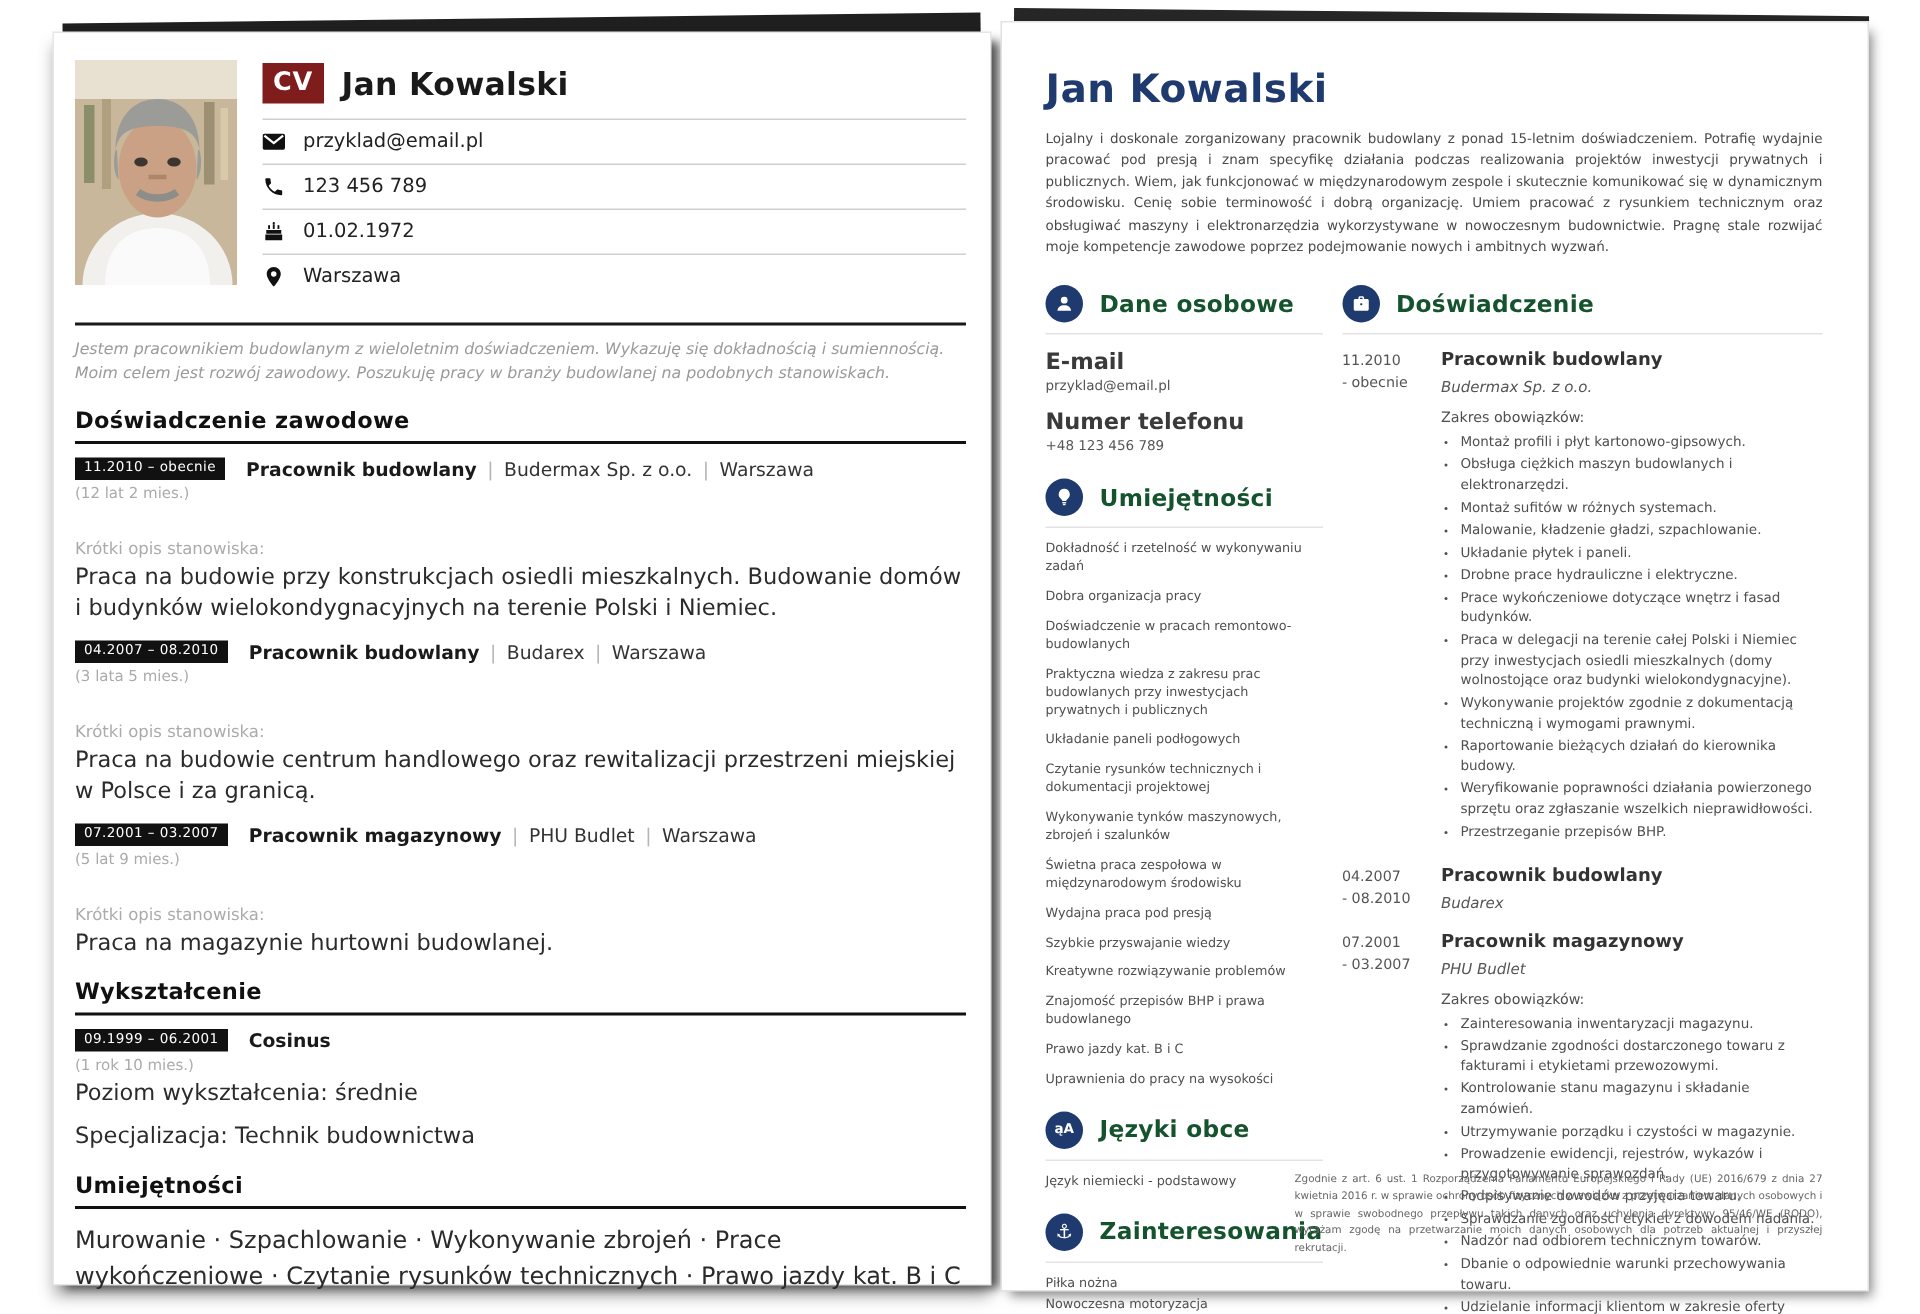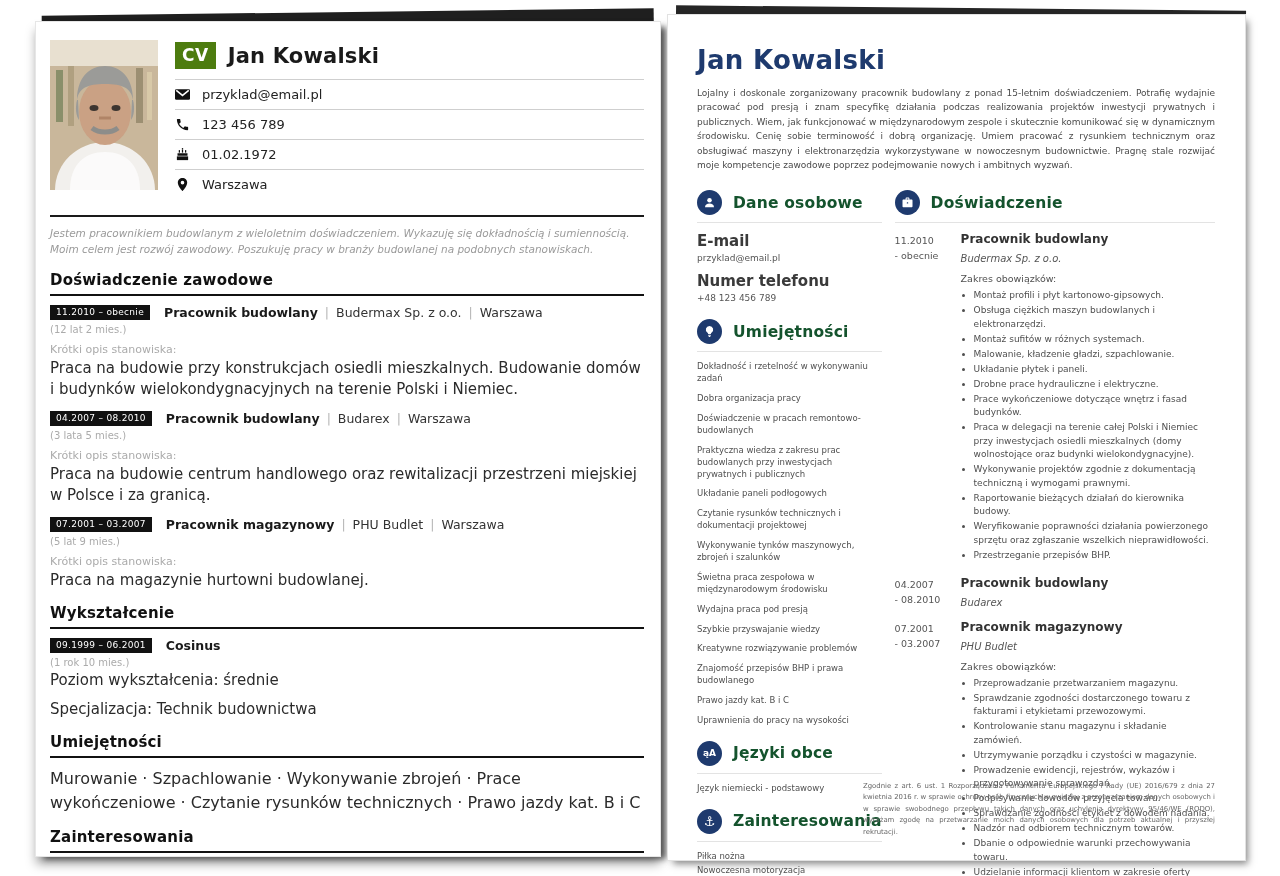--- a/index.html
+++ b/index.html
@@ -17,40 +17,40 @@
     box-shadow:0 0 0 1px #e6e6e6, 7px 4px 6px -1px rgba(40,40,40,0.75), 0 8px 10px rgba(0,0,0,0.35); }
   .page-right { left:668px; top:15px; width:577px; height:845px;
     padding:30px 30px 18px 29px;
     box-shadow:0 0 0 1px #e2e2e2, 4px 5px 7px -1px rgba(40,40,40,0.55); }
 
   
   .lp-header { display:flex; }
   .photo { width:108px; height:150px; flex:0 0 108px; display:block; }
   .lp-head-right { flex:1; margin-left:17px; }
   .lp-name-row { display:flex; align-items:center; padding:2px 0 10px 0; }
-  .cv-badge { background:#4d7c0f; color:#fff; font-weight:bold; font-size:17px;
+  .cv-badge { background:#7f1d1d; color:#fff; font-weight:bold; font-size:17px;
     padding:3px 7px 4px 7px; letter-spacing:0.5px; }
   .lp-name { font-size:21px; font-weight:bold; color:#1a1a1a; margin-left:12px; letter-spacing:0.2px; }
   .contact-row { display:flex; align-items:center; height:30px; border-top:1px solid #cfcfcf;
     font-size:13px; color:#222; }
   .c-icon { width:15px; height:15px; margin-right:12px; display:inline-flex; }
   .c-icon svg { width:15px; height:15px; }
   .lp-divider { border-bottom:2px solid #1a1a1a; margin-top:16px; }
   .lp-summary { font-style:italic; color:#9a9a9a; font-size:10.5px; line-height:1.5;
     margin-top:9px; }
   .lp-section { font-size:15px; font-weight:bold; color:#111; border-bottom:2px solid #111;
     padding-bottom:5px; margin-top:13px; margin-bottom:9px; letter-spacing:0.2px; }
   .lp-entry { margin-bottom:11px; }
   .lp-entry-head { font-size:12.5px; color:#333; display:flex; align-items:center; flex-wrap:wrap; }
   .date-badge { background:#111; color:#fff; font-size:9px; padding:2.5px 6px; margin-right:14px;
     letter-spacing:0.3px; }
   .lp-job-title { font-weight:bold; color:#1a1a1a; }
   .lp-sep { color:#b5b5b5; margin:0 7px; }
   .lp-duration { font-size:10px; color:#ababab; margin-top:4px; }
-  .lp-desc-label { font-size:11px; color:#ababab; margin-top:8px; }
+  .lp-desc-label { font-size:11px; color:#ababab; margin-top:24px; }
   .lp-desc { font-size:15px; color:#2b2b2b; line-height:1.4; margin-top:2px; }
   .lp-text { font-size:16px; color:#2b2b2b; line-height:1.5; }
 
   
   .rp-name { font-size:26px; font-weight:bold; color:#1e3a6e; letter-spacing:0.3px; }
   .rp-summary { font-size:9px; color:#4a4a4a; line-height:1.6; text-align:justify; margin-top:11px; }
   .rp-cols { display:flex; margin-top:14px; }
   .rp-leftcol { flex:0 0 154px; margin-right:13px; }
   .rp-rightcol { flex:1; min-width:0; }
   .rp-sec-head { display:flex; align-items:center; border-bottom:1px solid #e3e3e3;
@@ -333,21 +333,21 @@
         <div class="rp-exp">
           <div class="rp-dates">
             <div>07.2001</div>
             <div>- 03.2007</div>
           </div>
           <div>
             <div class="rp-job">Pracownik magazynowy</div>
             <div class="rp-company">PHU Budlet</div>
             <div class="rp-duties-label">Zakres obowiązków:</div>
             <ul class="rp-duties">
-              <li>Przeprowadzanie przetwarzaniem magazynu.</li>
+              <li>Zainteresowania inwentaryzacji magazynu.</li>
               <li>Sprawdzanie zgodności dostarczonego towaru z fakturami i etykietami przewozowymi.</li>
               <li>Kontrolowanie stanu magazynu i składanie zamówień.</li>
               <li>Utrzymywanie porządku i czystości w magazynie.</li>
               <li>Prowadzenie ewidencji, rejestrów, wykazów i przygotowywanie sprawozdań.</li>
               <li>Podpisywanie dowodów przyjęcia towaru.</li>
               <li>Sprawdzanie zgodności etykiet z dowodem nadania.</li>
               <li>Nadzór nad odbiorem technicznym towarów.</li>
               <li>Dbanie o odpowiednie warunki przechowywania towaru.</li>
               <li>Udzielanie informacji klientom w zakresie oferty (telefonicznie i stacjonarnie).</li>
             </ul>

